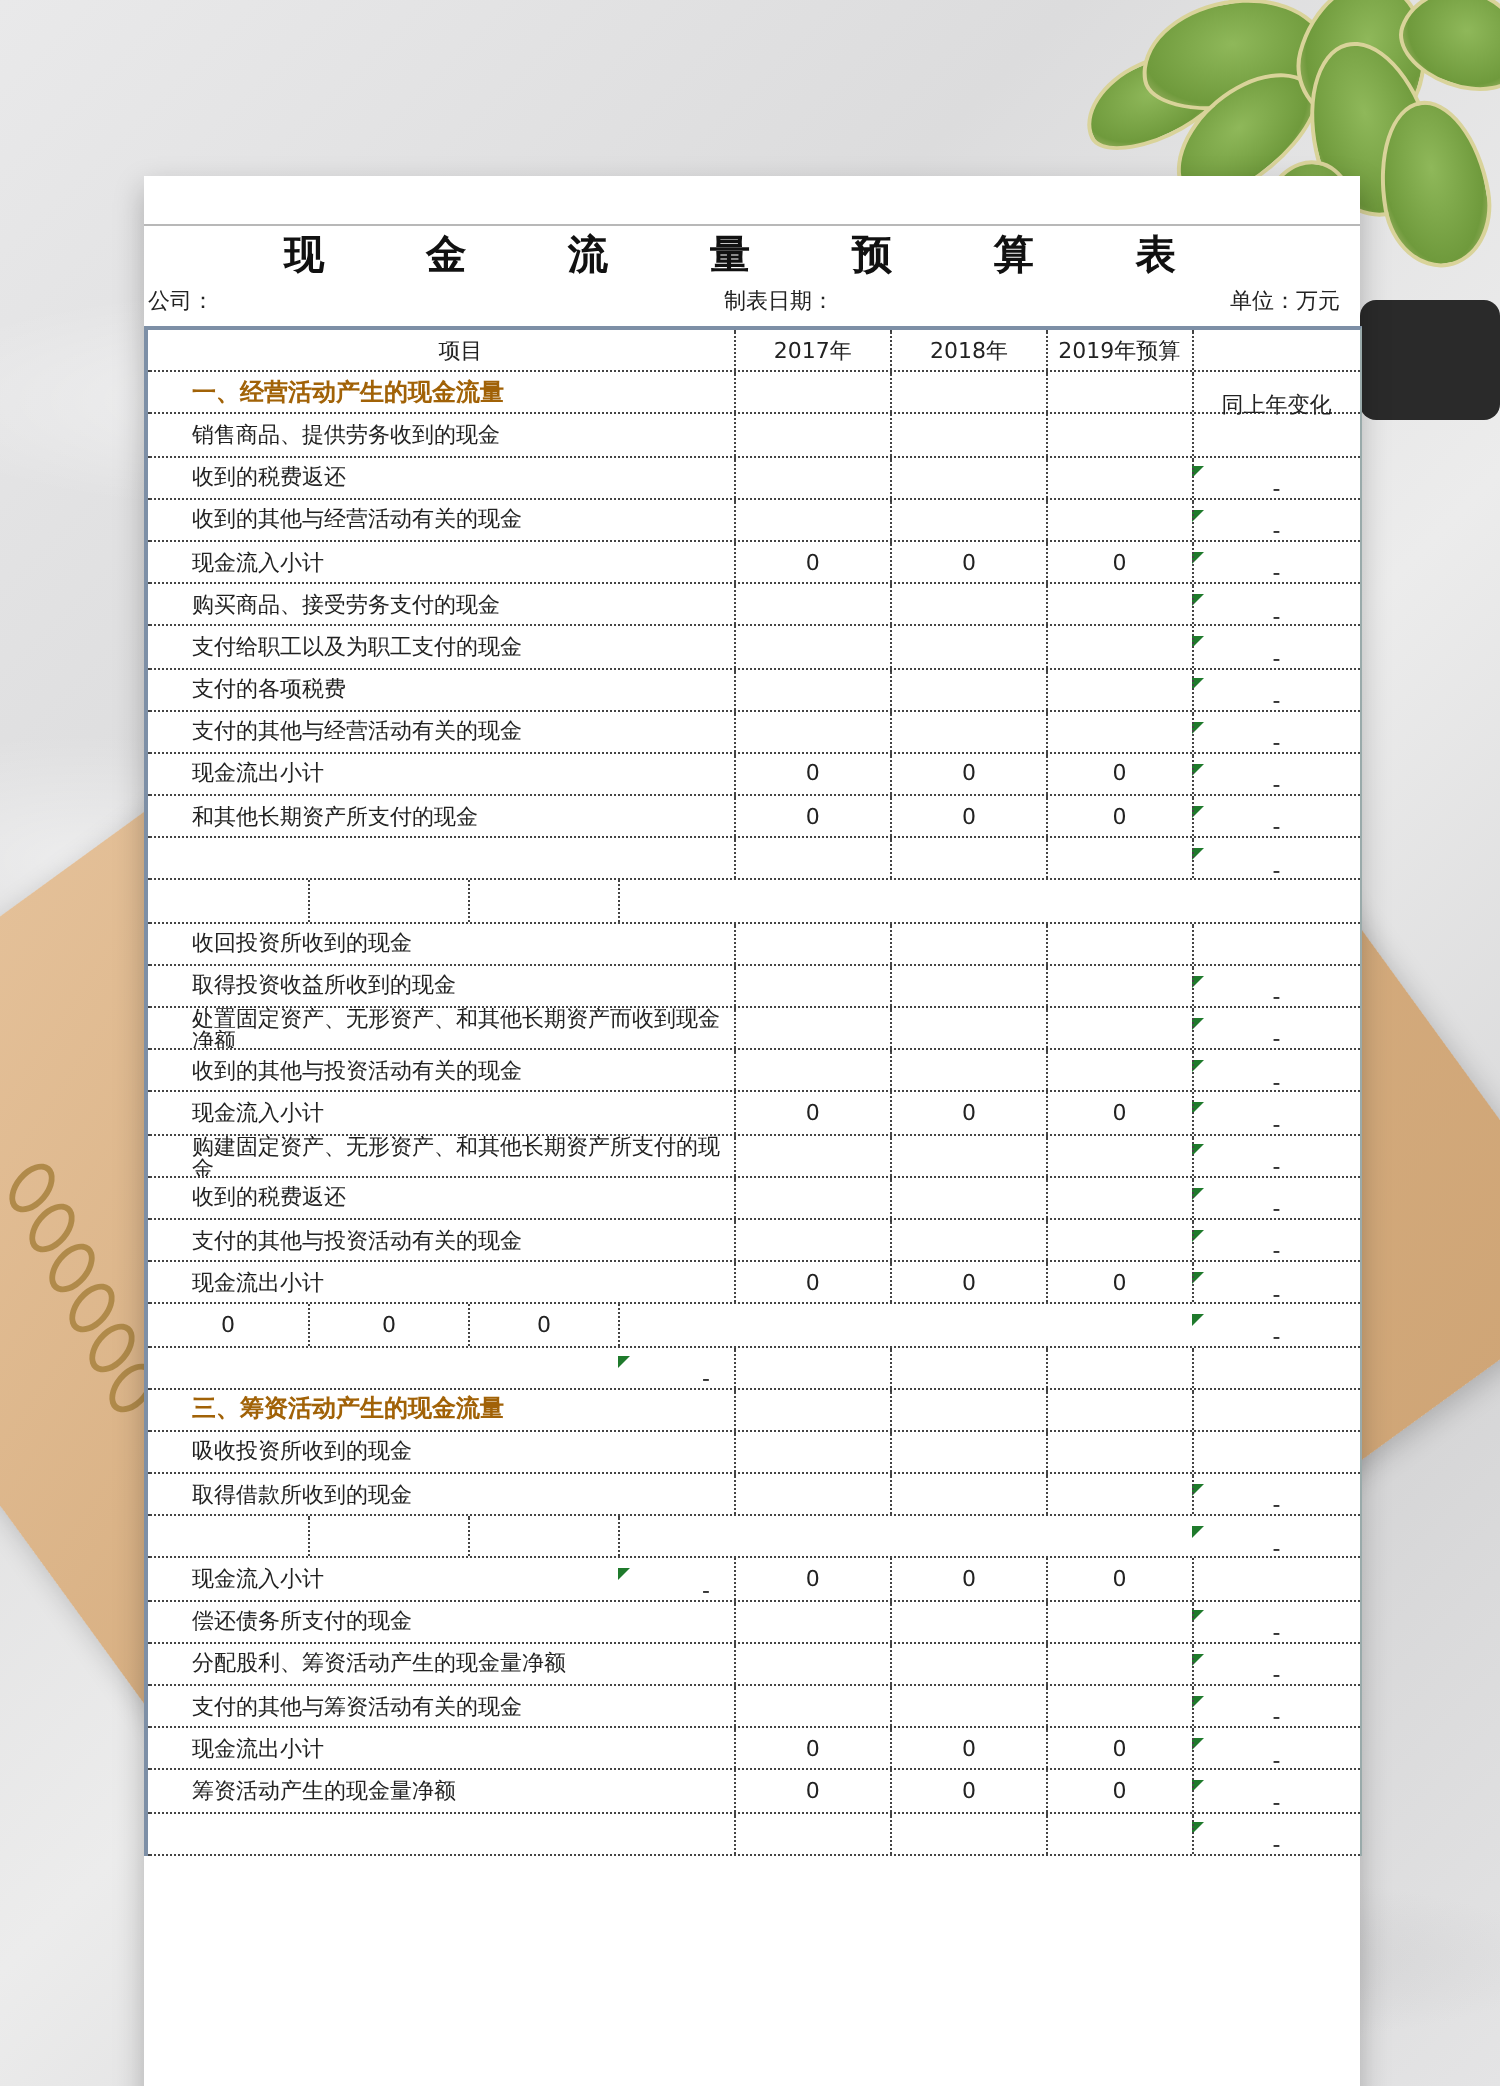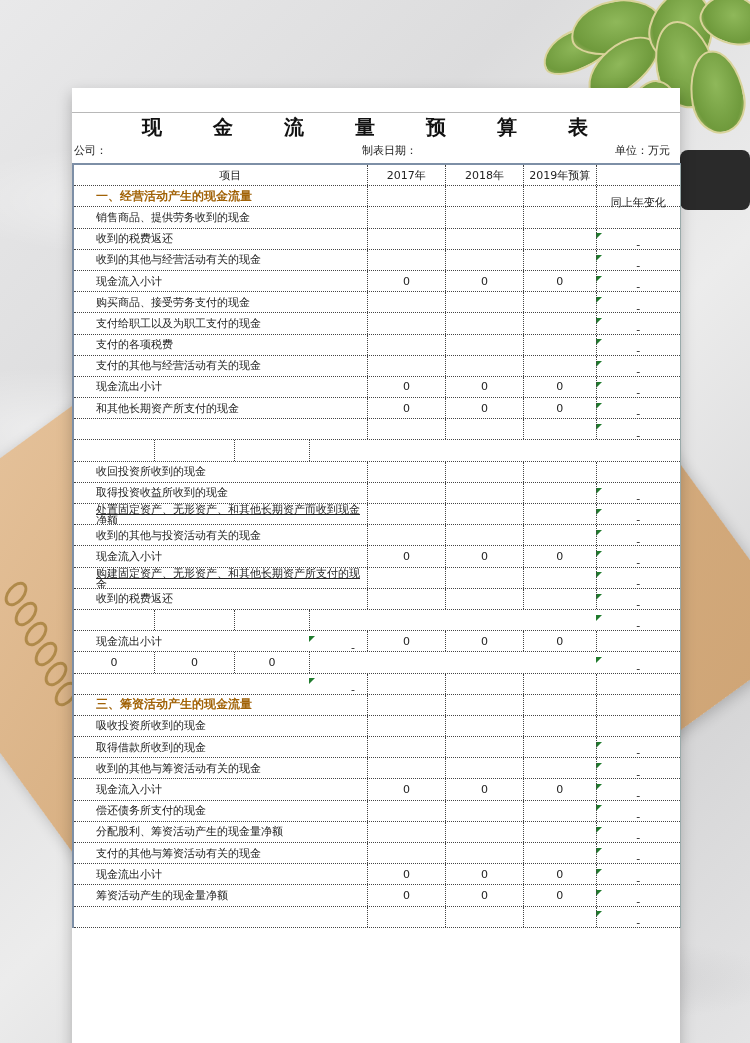--- a/index.html
+++ b/index.html
@@ -34,21 +34,21 @@
   .row { display:flex; height:21.2px; border-bottom:1px dotted #444; box-sizing:border-box; }
   .c { box-sizing:border-box; height:100%; display:flex; align-items:center; font-size:11px; color:#222; border-right:1px dotted #444; position:relative; }
   .c:last-child { border-right:none;margin-top:27px; }
   .c0 { width:282px; padding-left:2px;margin-left:20px; }
   .c1 { width:81px; justify-content:center; }
   .c2 { width:80px; justify-content:center; }
   .c3 { width:75px; justify-content:center; }
   .c4 { width:86px; justify-content:center; }
   .hdr .c0 { justify-content:center; padding-left:0; }
   .sec .c0 { font-weight:bold; font-size:12px; color:#a16207; }
-  .wrap .c0 { font-size:11px; line-height:11px; align-items:flex-start; overflow:hidden; white-space:normal; padding-top:0px;text-decoration:underline; }
+  .wrap .c0 { font-size:11px; line-height:11px; align-items:flex-start; overflow:hidden; white-space:normal; padding-top:0px; }
   .flag { position:absolute; left:-1px; top:-1px; width:0; height:0; border-top:6px solid #1f7a2c; border-right:6px solid transparent; }
 </style>
 </head>
 <body>
 
 <div class="marble1"></div>
 
 <div class="notebook"></div>
 <div>
   <div class="ring" style="left:2px;top:585px;transform:rotate(-50deg)"></div>
@@ -434,20 +434,23 @@
         </div>
         <div class="c c3">
           <span></span>
         </div>
         <div class="c c4">
           <span>-</span>
           <span class="flag"></span>
         </div>
       </div>
       <div class="row">
+        <div class="c c0">
+          <span>支付的其他与投资活动有关的现金</span>
+        </div>
         <div class="c c1">
           <span></span>
         </div>
         <div class="c c2">
           <span></span>
         </div>
         <div class="c c3">
           <span></span>
         </div>
         <div class="c c4">
@@ -552,23 +555,20 @@
         </div>
         <div class="c c3">
           <span></span>
         </div>
         <div class="c c4">
           <span>-</span>
           <span class="flag"></span>
         </div>
       </div>
       <div class="row">
-        <div class="c c0">
-          <span>收到的其他与筹资活动有关的现金</span>
-        </div>
         <div class="c c1">
           <span></span>
         </div>
         <div class="c c2">
           <span></span>
         </div>
         <div class="c c3">
           <span></span>
         </div>
         <div class="c c4">

